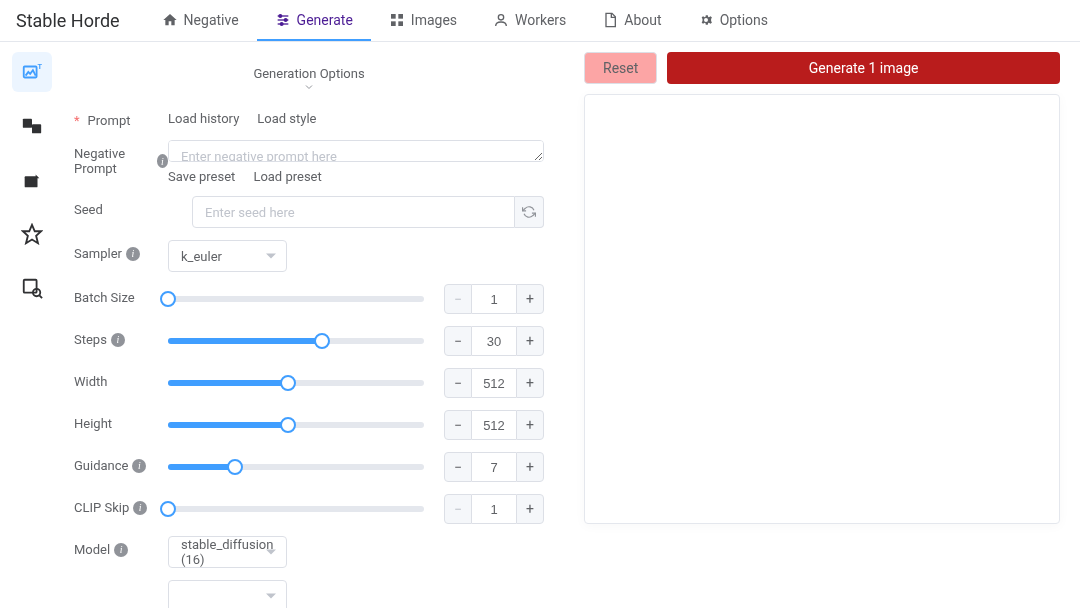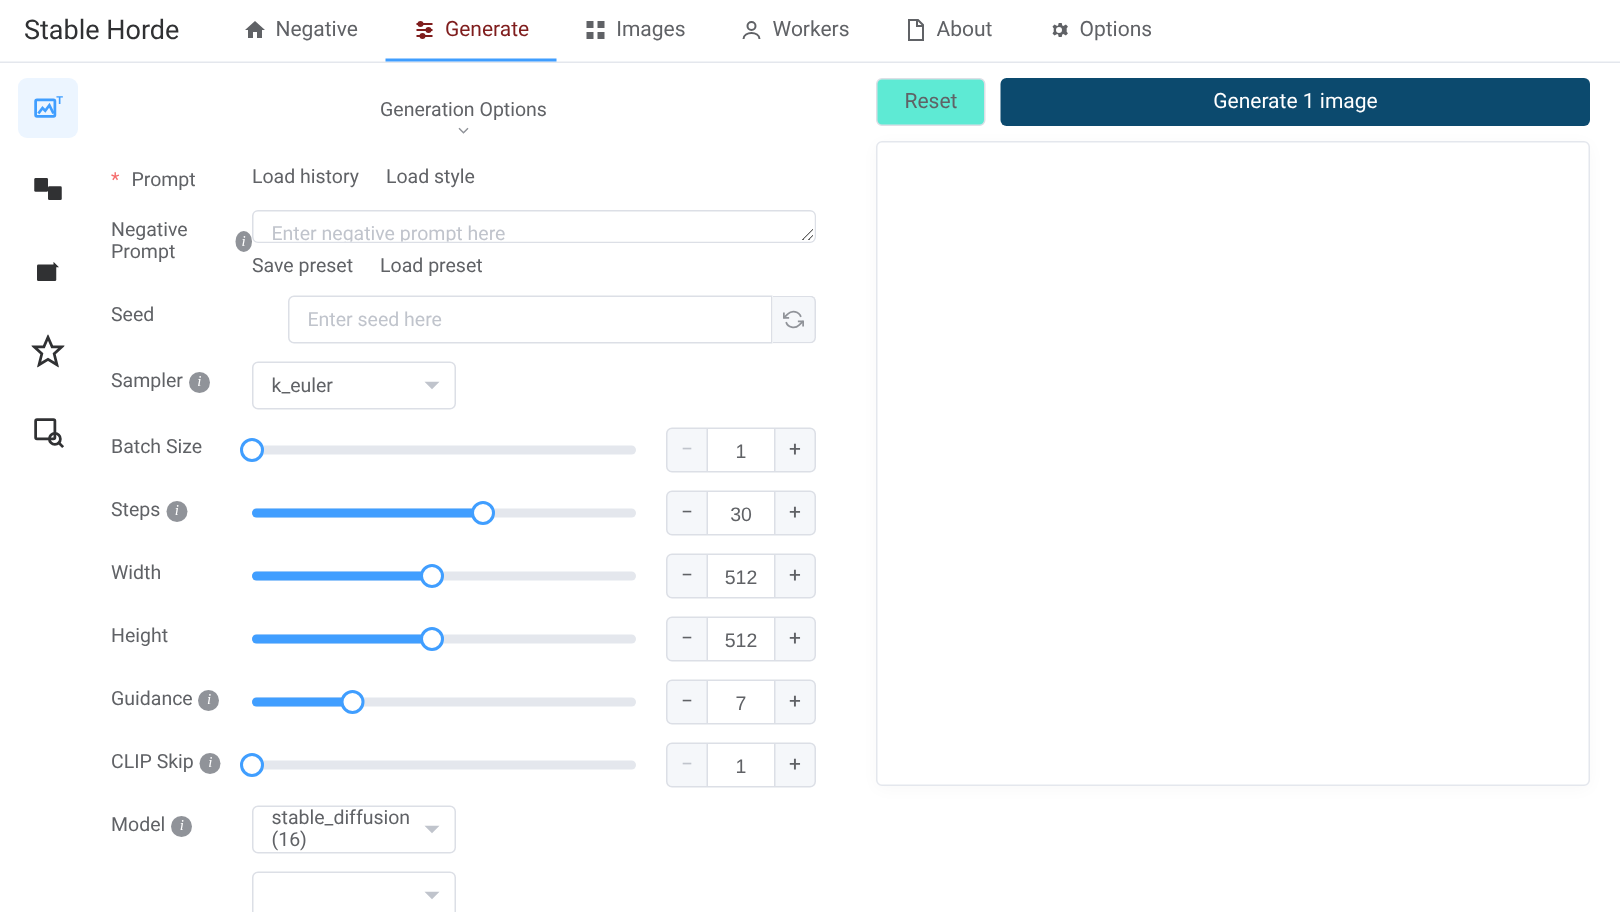--- a/index.html
+++ b/index.html
@@ -1,21 +1,21 @@
 <!DOCTYPE html>
 <html><head>
 <meta charset="utf-8">
 <style>
 * { box-sizing: border-box; margin: 0; padding: 0; }
 body { font-family: -apple-system, BlinkMacSystemFont, "Segoe UI", Roboto, Arial, sans-serif; font-size: 14px; color: #606266; background: #fff; }
 .topbar { height: 42px; border-bottom: 1px solid #e4e7ed; display: flex; align-items: center; padding: 0 16px; }
 .brand { font-size: 18px; color: #303133; margin-right: 24px; font-weight: 400; }
 .nav { display: flex; height: 100%; }
 .nav-item { display: flex; align-items: center; gap: 6px; padding: 0 18px; height: 100%; color: #606266; cursor: pointer; font-size: 14px; border-bottom: 2px solid transparent; }
-.nav-item.active { color: #7f1d1d; border-bottom-color: #409eff; }
+.nav-item.active { color: #4c1d95; border-bottom-color: #409eff; }
 .nav-item svg { width: 16px; height: 16px; }
 .layout { display: flex; height: calc(100vh - 42px); }
 .sidebar { width: 64px; display: flex; flex-direction: column; align-items: center; padding-top: 10px; gap: 14px; }
 .side-icon { width: 40px; height: 40px; display: flex; align-items: center; justify-content: center; border-radius: 6px; cursor: pointer; color: #303133; }
 .side-icon.active { background: #ecf5ff; color: #409eff; }
 .side-icon svg { width: 22px; height: 22px; }
 .main { flex: 1; display: flex; padding: 10px 20px 20px 10px; gap: 40px; overflow: auto; }
 .left-col { width: 470px; }
 .right-col { flex: 1; min-width: 460px; }
 .gen-opts-header { display: flex; justify-content: space-between; align-items: center; padding: 14px 6px; font-size: 13px; color: #606266; flex-direction: column; }
@@ -29,36 +29,36 @@
 .text-input { height: 32px; padding: 0 12px; }
 .select { height: 32px; padding: 0 28px 0 12px; position: relative; cursor: pointer; background: #fff; display: flex; align-items: center; }
 .select::after { content: ''; position: absolute; right: 10px; top: 50%; width: 0; height: 0; border-left: 5px solid transparent; border-right: 5px solid transparent; border-top: 5px solid #c0c4cc; transform: translateY(-50%); }
 .select.placeholder { color: #c0c4cc; }
 ::placeholder { color: #c0c4cc; }
 .link-row { display: flex; gap: 18px; margin-top: 4px; }
 .link { font-size: 13px; color: #606266; cursor: pointer; }
 .seed-wrap { display: flex; padding-left: 24px; }
 .seed-wrap .text-input { border-radius: 4px 0 0 4px; }
 .seed-btn { width: 32px; height: 32px; border: 1px solid #dcdfe6; border-left: none; border-radius: 0 4px 4px 0; background: #f5f7fa; display: flex; align-items: center; justify-content: center; cursor: pointer; color: #909399; }
-.select-narrow { width: 136px; }
+.select-narrow { width: 119px; }
 .slider-row .input-col { display: flex; align-items: center; gap: 20px; }
 .slider { flex: 1; height: 6px; position: relative; }
 .slider-track { position: absolute; height: 6px; width: 100%; background: #e4e7ed; border-radius: 3px; top: 0; }
 .slider-fill { position: absolute; height: 6px; background: #409eff; border-radius: 3px; top: 0; left: 0; }
 .slider-thumb { position: absolute; width: 16px; height: 16px; border: 2px solid #409eff; background: #fff; border-radius: 50%; top: -5px; transform: translateX(-50%); cursor: grab; }
 .stepper { display: flex; width: 100px; height: 30px; }
 .step-btn { width: 28px; border: 1px solid #dcdfe6; background: #f5f7fa; display: flex; align-items: center; justify-content: center; cursor: pointer; color: #606266; font-size: 14px; }
 .step-btn.disabled { color: #c0c4cc; cursor: not-allowed; }
 .step-btn:first-child { border-radius: 4px 0 0 4px; }
 .step-btn:last-child { border-radius: 0 4px 4px 0; }
 .step-input { flex: 1; border: 1px solid #dcdfe6; border-left: none; border-right: none; text-align: center; font-size: 13px; color: #606266; width: 40px; }
 .btn-row { display: flex; gap: 10px; margin-bottom: 10px; }
 .btn { height: 32px; border-radius: 4px; font-size: 14px; cursor: pointer; display: flex; align-items: center; justify-content: center; padding: 0 18px; }
-.btn-default { border: 1px solid #dcdfe6; background: #5eead4; color: #606266; }
-.btn-primary { border: none; background: #0c4a6e; color: #fff; flex: 1; }
+.btn-default { border: 1px solid #dcdfe6; background: #fca5a5; color: #606266; }
+.btn-primary { border: none; background: #b91c1c; color: #fff; flex: 1; }
 .preview { border: 1px solid #e4e7ed; border-radius: 4px; height: 430px; background: #fff; box-shadow: 0 2px 12px 0 rgba(0,0,0,.03); }
 </style>
 </head>
 <body>
 
 <div class="topbar">
   <div class="brand">Stable Horde</div>
   <div class="nav">
     <div class="nav-item">
       <svg viewBox="0 0 24 24" fill="currentColor">

